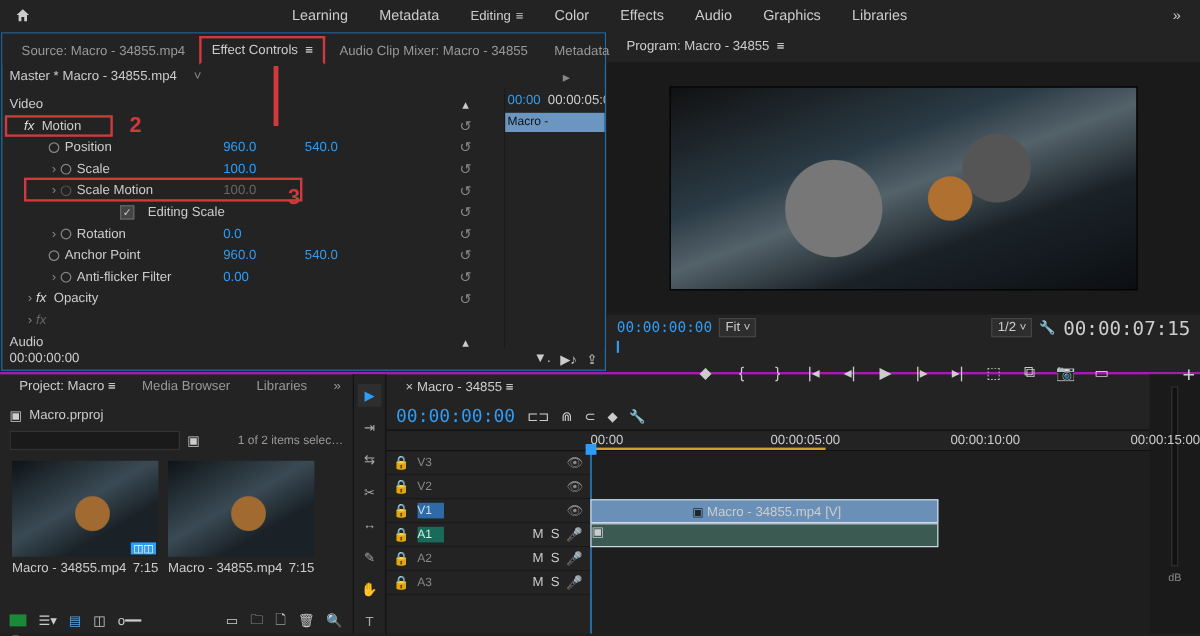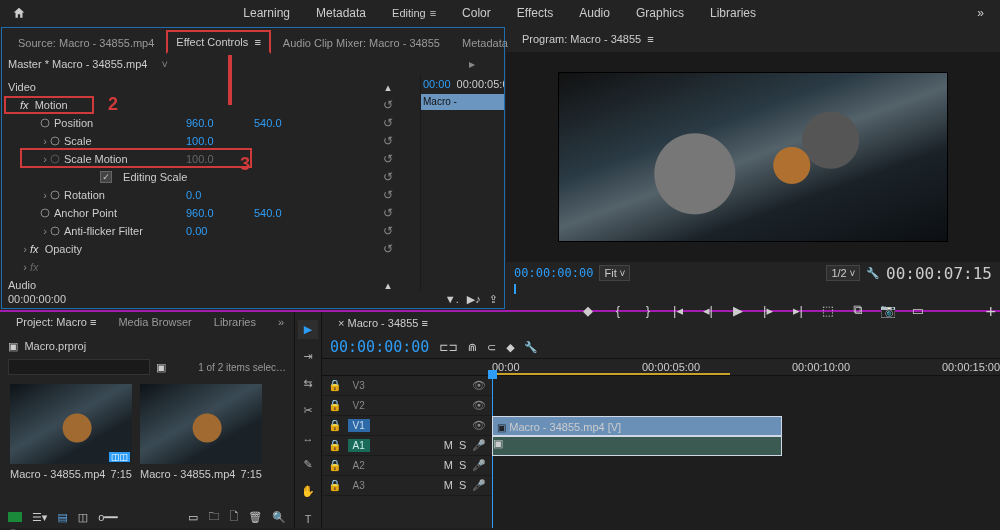--- a/index.html
+++ b/index.html
@@ -94,29 +94,29 @@
 .tlhdr { height:22px; display:flex; align-items:center; padding:0 8px; gap:10px; }
 .tlhdr .icns { display:flex; gap:10px; color:#888; }
 .tlruler { height:18px; border-top:1px solid #111; border-bottom:1px solid #111; display:flex; position:relative; }
 .tlruler .trkhdr { width:170px; }
 .tlruler .ticks { flex:1; position:relative; font-size:10px; color:#aaa; }
 .tlruler .ticks span { position:absolute; top:2px; }
 .tlruler .yel { position:absolute; left:170px; right:270px; bottom:0; height:2px; background:#c9a227; }
 .tlbody { flex:1; display:flex; }
 .trackheads { width:170px; }
 .trrow { height:20px; display:flex; align-items:center; gap:6px; padding:0 6px; border-bottom:1px solid #1a1a1a; }
-.trrow .nm { width:22px; text-align:center; font-size:10px; padding:1px 0; }
+.trrow .nm { width:22px; font-size:10px; padding:1px 0; }
 .trrow .nm.v1 { background:#2e6aa8; color:#cde; }
 .trrow .nm.a1 { background:#1a6a5a; color:#cee; }
 .trrow .nm.off { color:#888; }
 .trrow .sm { font-size:10px; color:#888; margin-left:auto; display:flex; gap:6px; }
 .lk { font-size:11px; color:#888; }
 .eye { font-size:11px; color:#888; }
 .clips { flex:1; position:relative; background:#1e1e1e; }
-.clip-v { position:absolute; left:0; top:60px; height:20px; width:290px; background:#6a90b8; color:#202428; font-size:10px; padding-left:4px; line-height:20px; border:1px solid #cfd8e4;}
+.clip-v { position:absolute; left:0; top:60px; height:20px; width:290px; background:#6a90b8; color:#202428; font-size:10px; padding-left:4px; line-height:20px; border:1px solid #cfd8e4;text-align:center;}
 .clip-a { position:absolute; left:0; top:80px; height:20px; width:290px; background:#3a5a52; border:1px solid #cfd8e4;}
 .playhead { position:absolute; left:0; top:0; bottom:0; width:1px; background:#2e9df7; }
 .playhead:before { content:""; position:absolute; top:-6px; left:-4px; width:9px;height:9px; background:#2e9df7; }
 
 .meters { width:42px; background:#1a1a1a; display:flex; flex-direction:column; align-items:center; padding-top:10px; gap:4px; }
 .meter { width:6px; height:150px; background:#111; border:1px solid #333; }
 .db { font-size:9px; color:#888; }
 
 .redbox { position:absolute; border:2px solid #d03a3a; pointer-events:none; }
 .rednum { position:absolute; color:#d03a3a; font-size:18px; font-weight:bold; }
@@ -493,17 +493,21 @@
           </div>
       </div>
       <div class="clips">
         <div class="playhead"></div>
         <div class="clip-v" style="top:40px">▣ <span>Macro - 34855.mp4 [V]</span></div>
         <div class="clip-a" style="top:60px">▣</div>
       </div>
     </div>
   </div>
 
+  <div class="meters">
+    <div class="meter"></div>
+    <span class="db">dB</span>
+  </div>
 </div>
 
 <div class="statusbar">
     <span class="cc">⊙</span>
   </div>
 
 </body></html>

